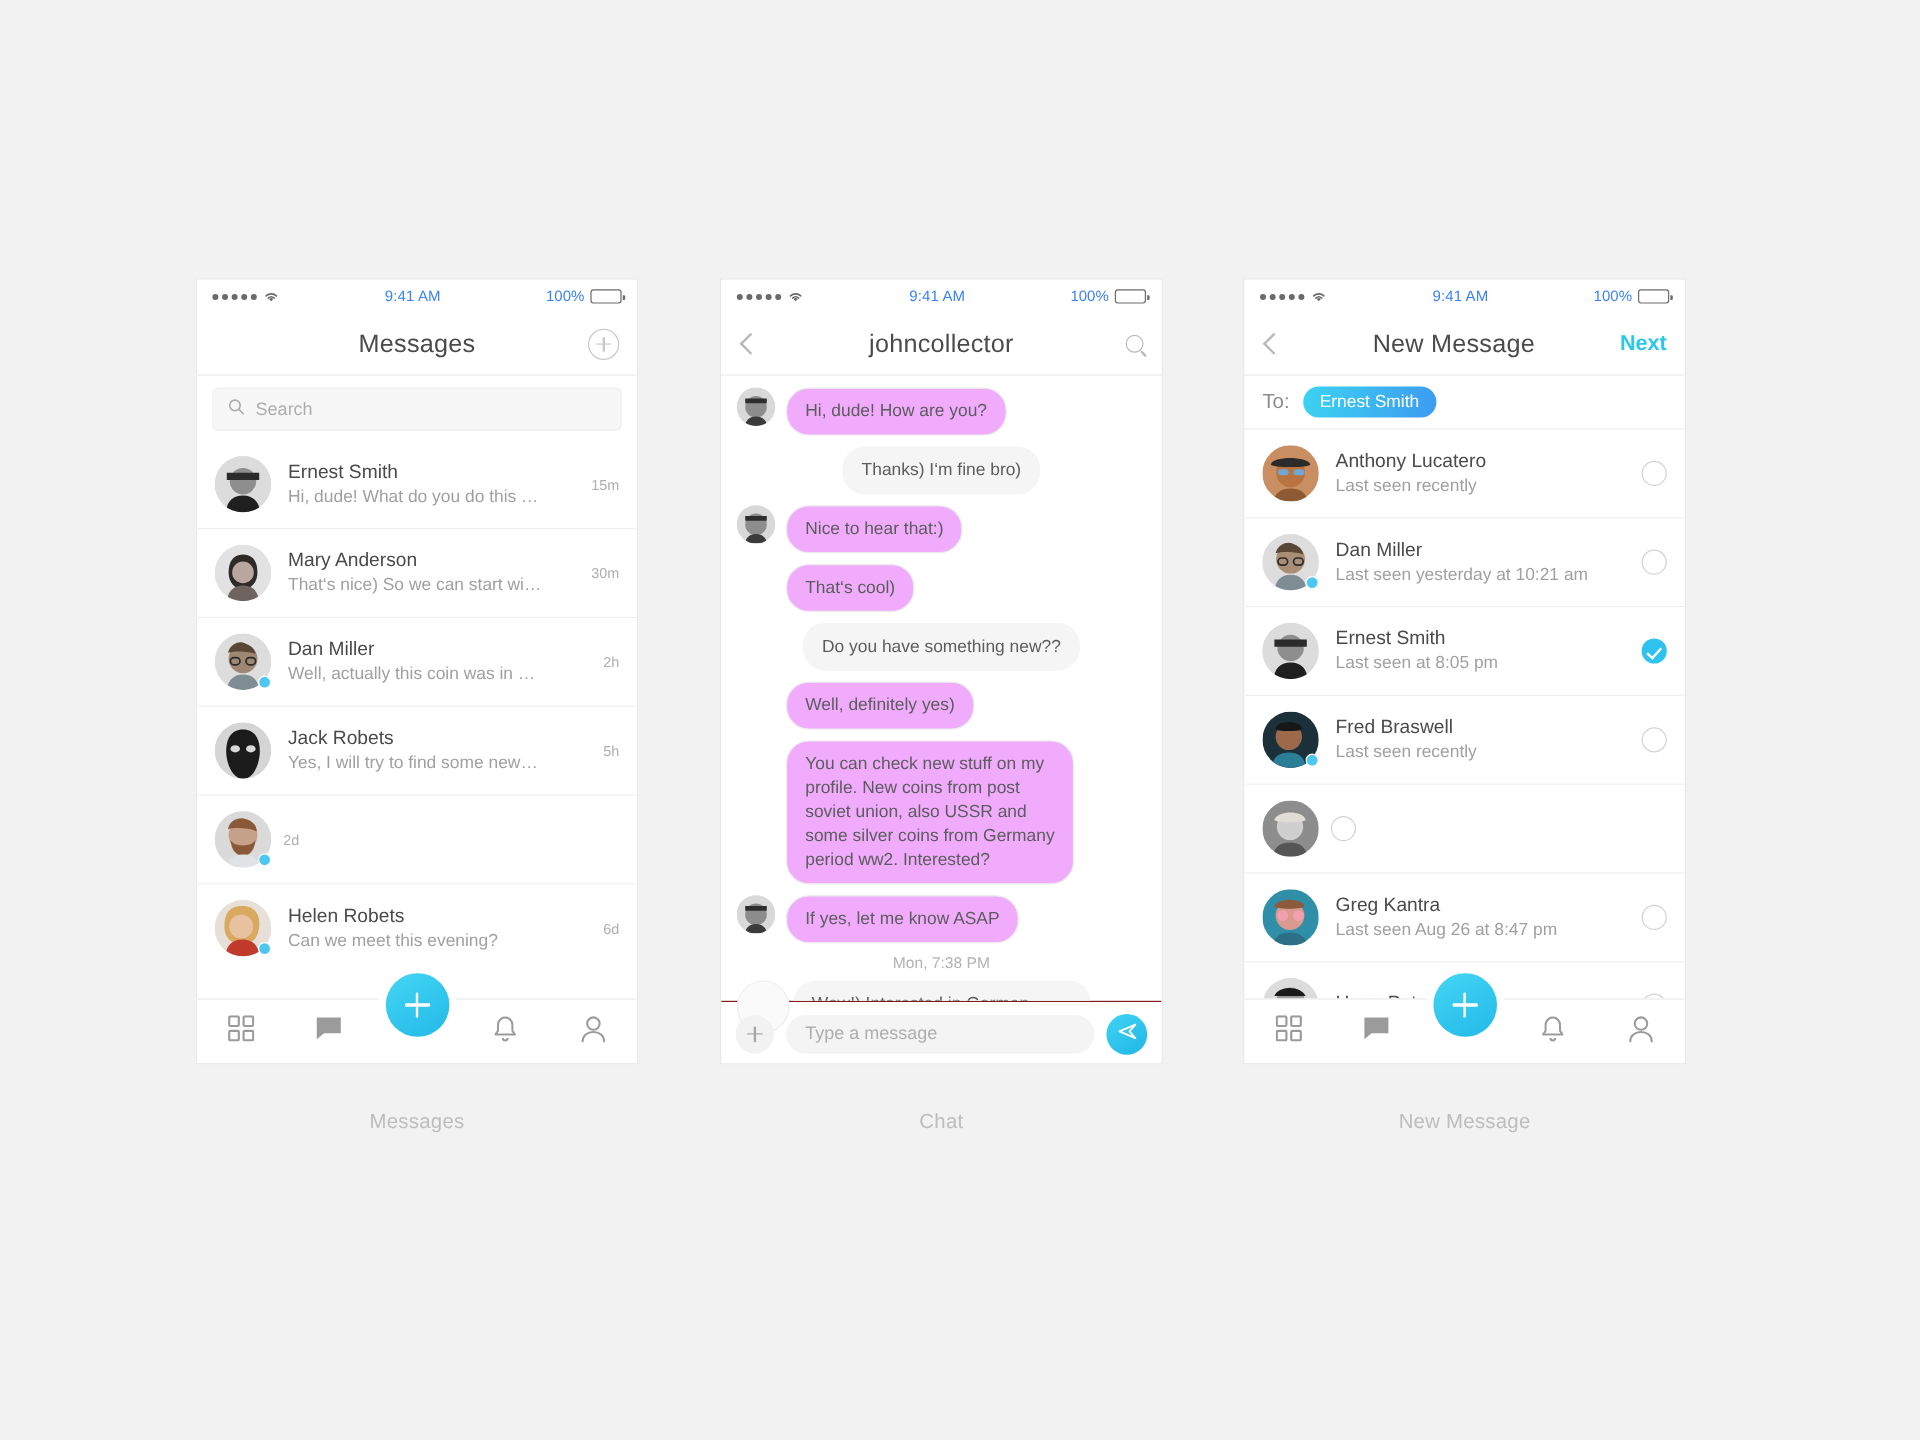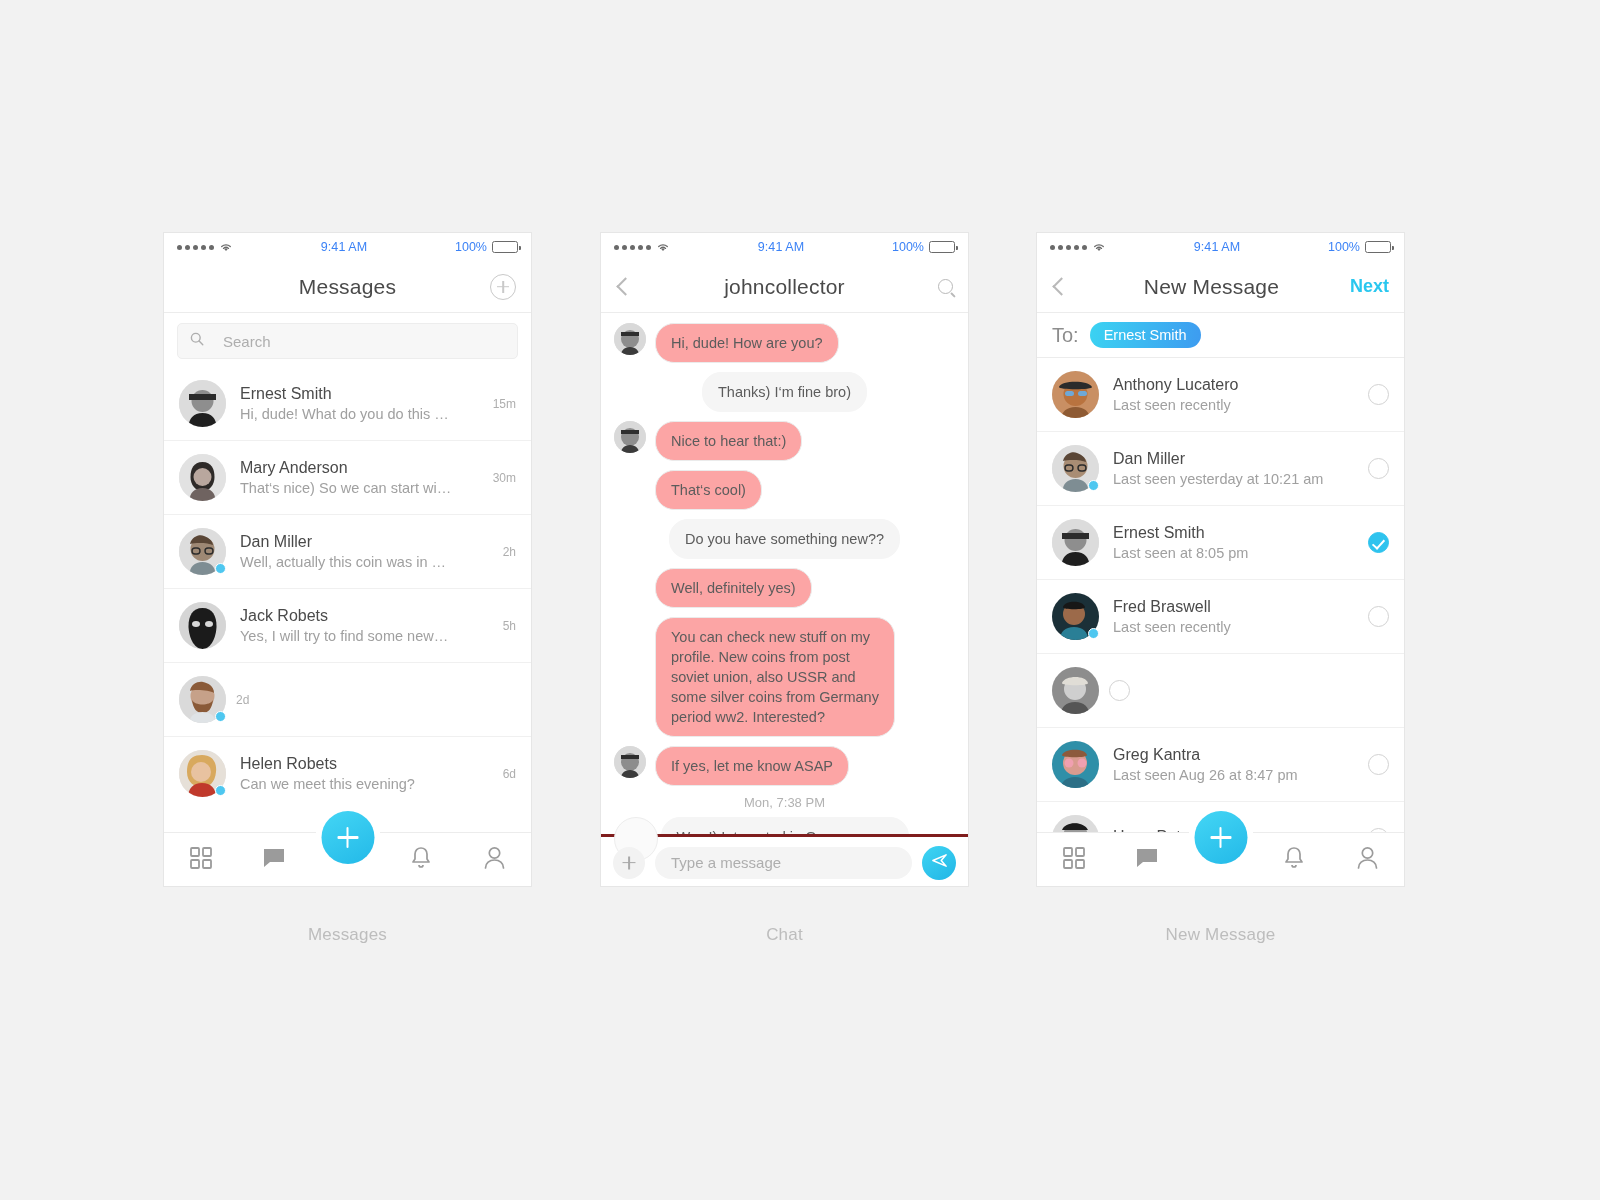--- a/index.html
+++ b/index.html
@@ -99,21 +99,21 @@
   }
   .next-btn {
     font-size: 18px; color: #29c7ef; font-weight: 600; white-space: nowrap;
   }
   .nav-side.wide { width: 58px; }
 
   
   .searchbar-row { padding: 10px 13px 8px; background: #fff; }
   .searchfield {
     height: 36px; background: #f7f7f7; border: 1px solid #ededed; border-radius: 5px;
-    display: flex; align-items: center; gap: 19px; padding: 0 12px; text-align: right;
+    display: flex; align-items: center; gap: 9px; padding: 0 12px; text-align: right;
   }
   .searchfield .ph { font-size: 15px; color: #aeaeae; }
 
   
   .list { background: #fff; }
   .row {
     display: flex; align-items: center;
     padding: 13px 15px;
     border-bottom: 1px solid #f0f0f0;
     position: relative;
@@ -164,29 +164,29 @@
     margin-right: 9px; overflow: hidden; background: #e8e8e8;
   }
   .msg-avatar.spacer { background: transparent; }
   .msg-avatar.empty { background: #fafafa; border: 1px solid #ededed; }
   .bubble {
     max-width: 248px;
     padding: 9px 15px;
     border-radius: 19px;
     font-size: 14.5px; line-height: 1.38; color: #5c5c5c;
   }
-  .bubble.in  { background: #fca5a5; border: 1px solid #ebebeb; }
+  .bubble.in  { background: #f0abfc; border: 1px solid #ebebeb; }
   .bubble.out { background: #f5f5f5; border: 1px solid #f5f5f5; }
   .chat-date {
     text-align: center; font-size: 13px; color: #b2b2b2;
     margin: 8px 0 7px;
   }
 
   .composer {
-    height: 54px; border-top: 3px solid #7f1d1d;
+    height: 54px; border-top: 1px solid #7f1d1d;
     display: flex; align-items: center; gap: 10px;
     padding: 0 12px; background: #fff;
   }
   .comp-plus {
     width: 32px; height: 32px; border-radius: 50%; background: #f2f2f2;
     flex: 0 0 32px; position: relative;
   }
   .comp-plus::before, .comp-plus::after {
     content: ""; position: absolute; background: #a8a8a8; left: 50%; top: 50%;
   }
@@ -221,21 +221,21 @@
   }
   .fab::before, .fab::after { content: ""; position: absolute; background: #fff; border-radius: 1px; }
   .fab::before { width: 21px; height: 2.6px; }
   .fab::after  { width: 2.6px; height: 21px; }
 
   
   .to-row {
     height: 45px; display: flex; align-items: center; gap: 11px;
     padding: 0 15px; border-bottom: 1px solid #ececec; background: #fff;
   }
-  .to-label { font-size: 20px; color: #8d8d8d; }
+  .to-label { font-size: 17px; color: #8d8d8d; }
   .chip {
     background: linear-gradient(100deg,#3bd3f2,#3d9bf0);
     color: #fff; font-size: 14.5px;
     padding: 5px 14px; border-radius: 14px;
   }
   .clip { overflow: hidden; }
 </style>
 </head>
 <body>
 

